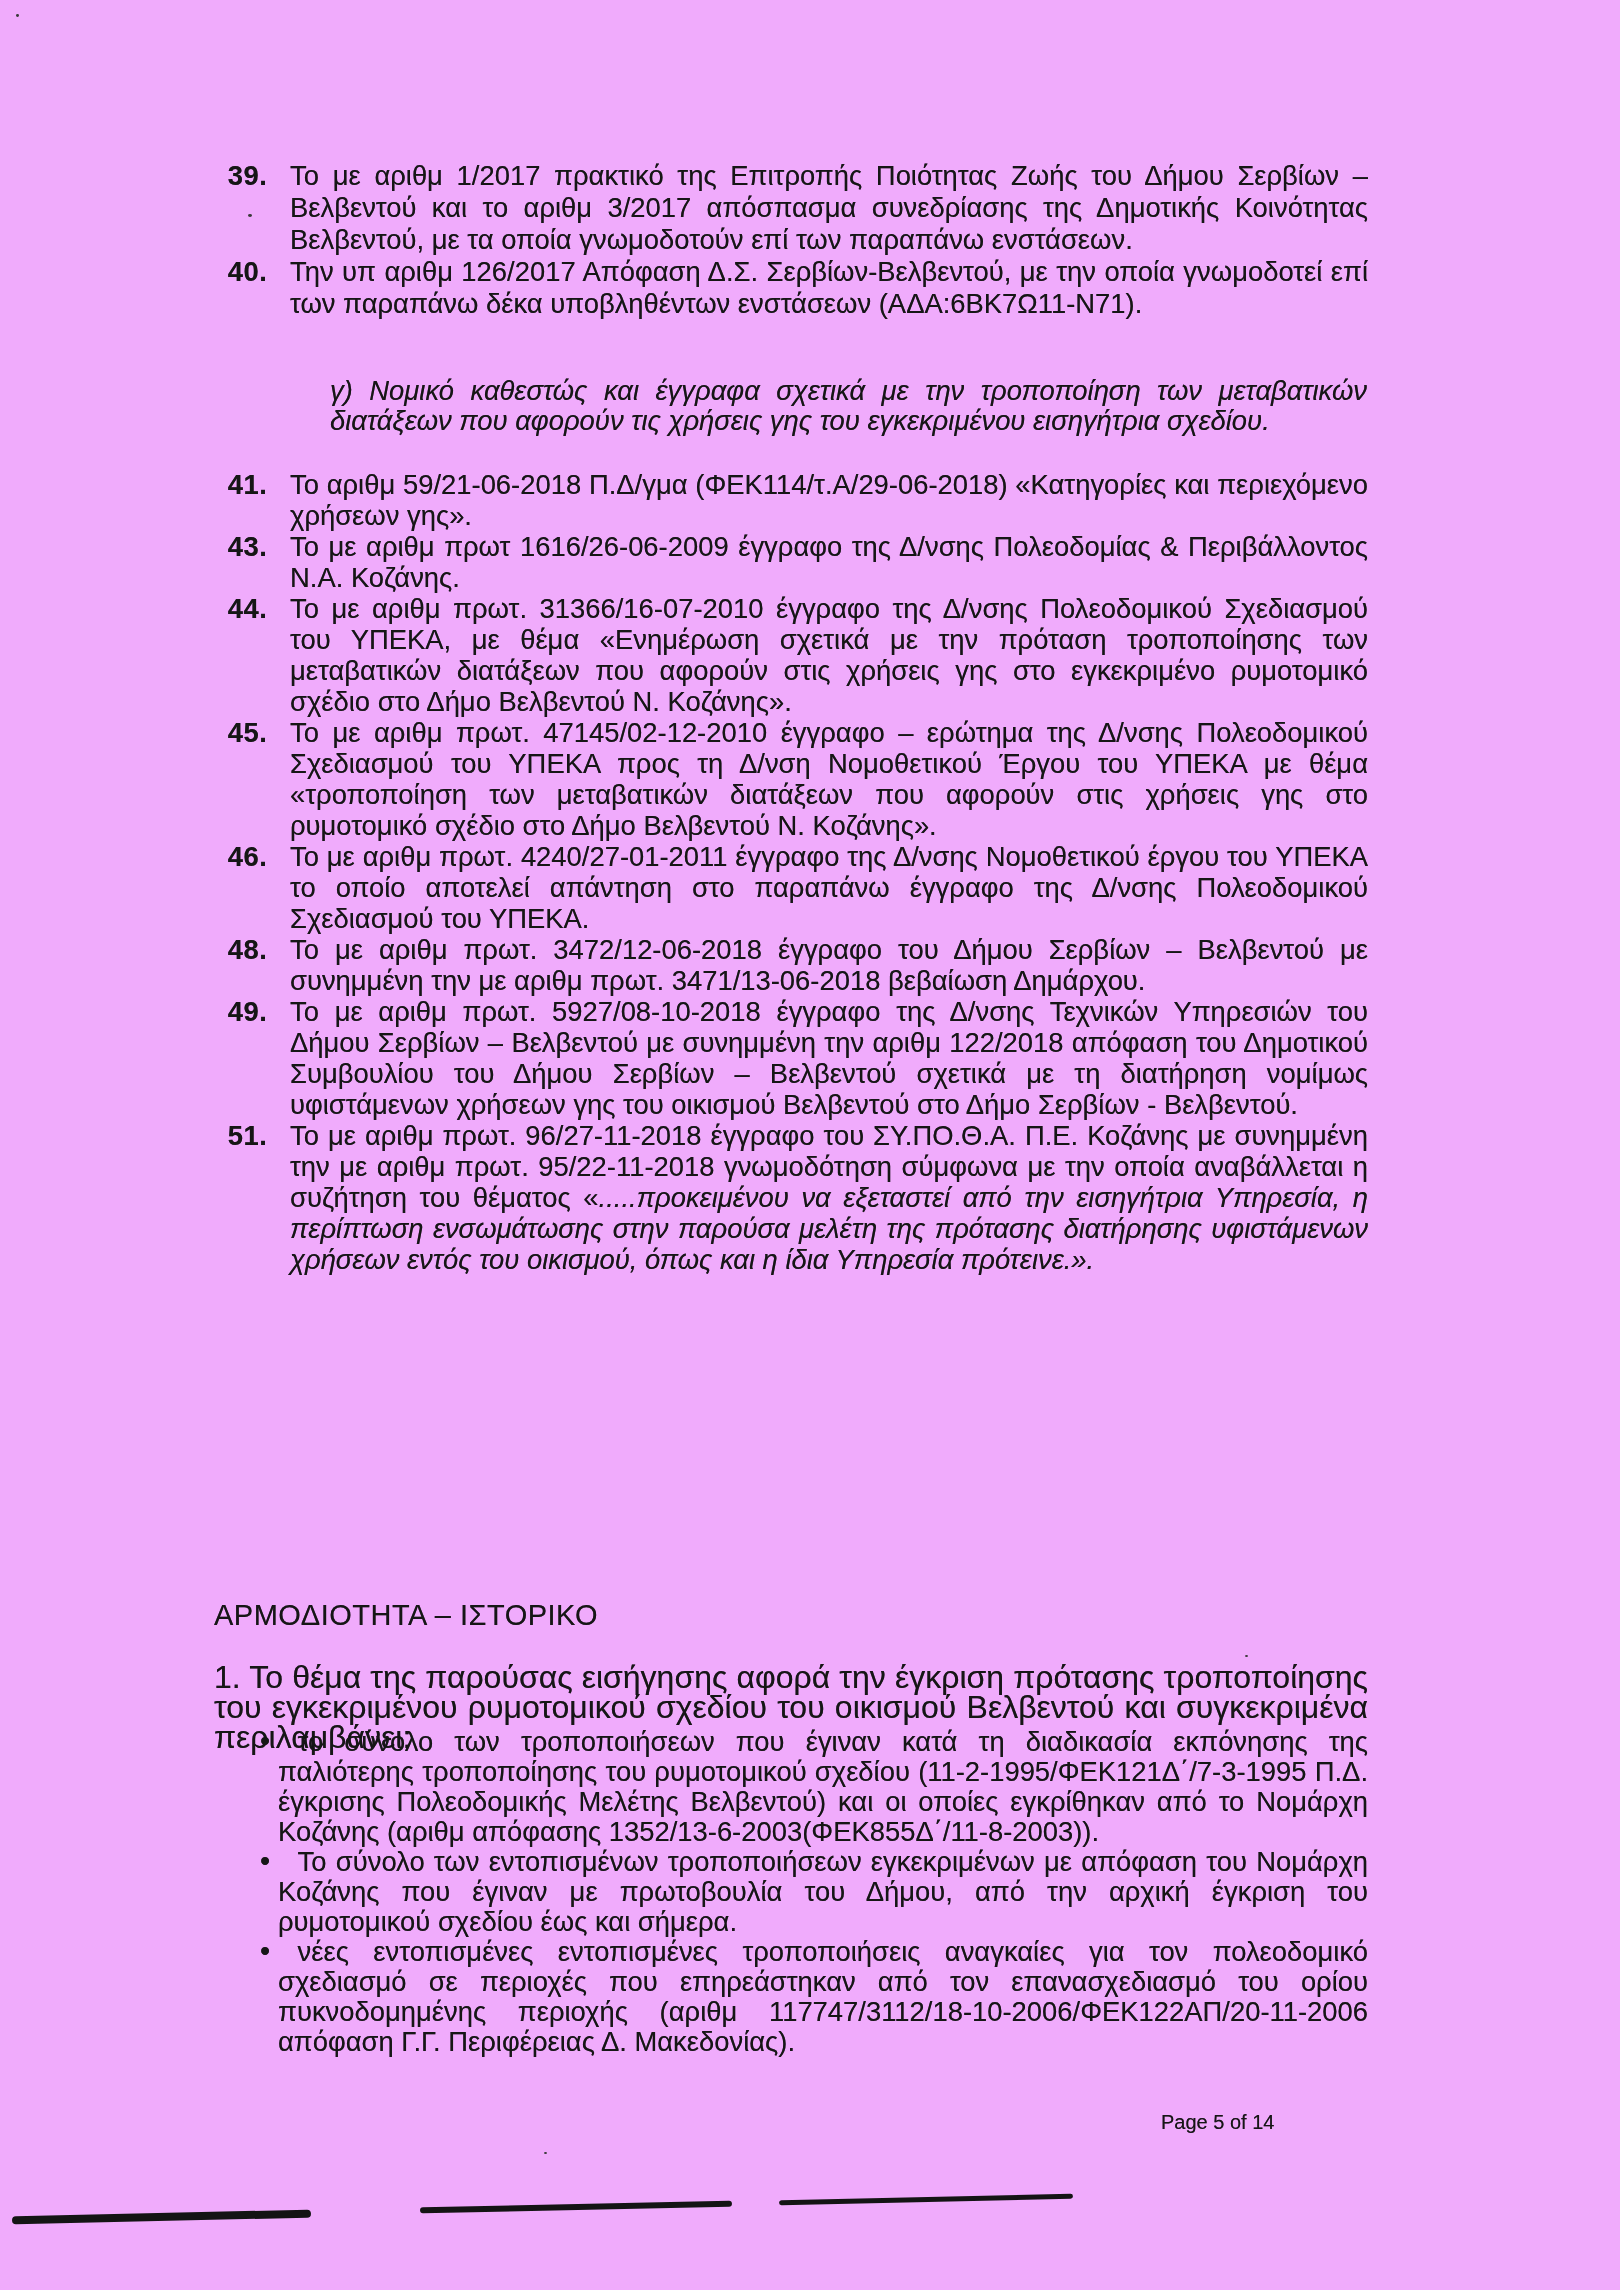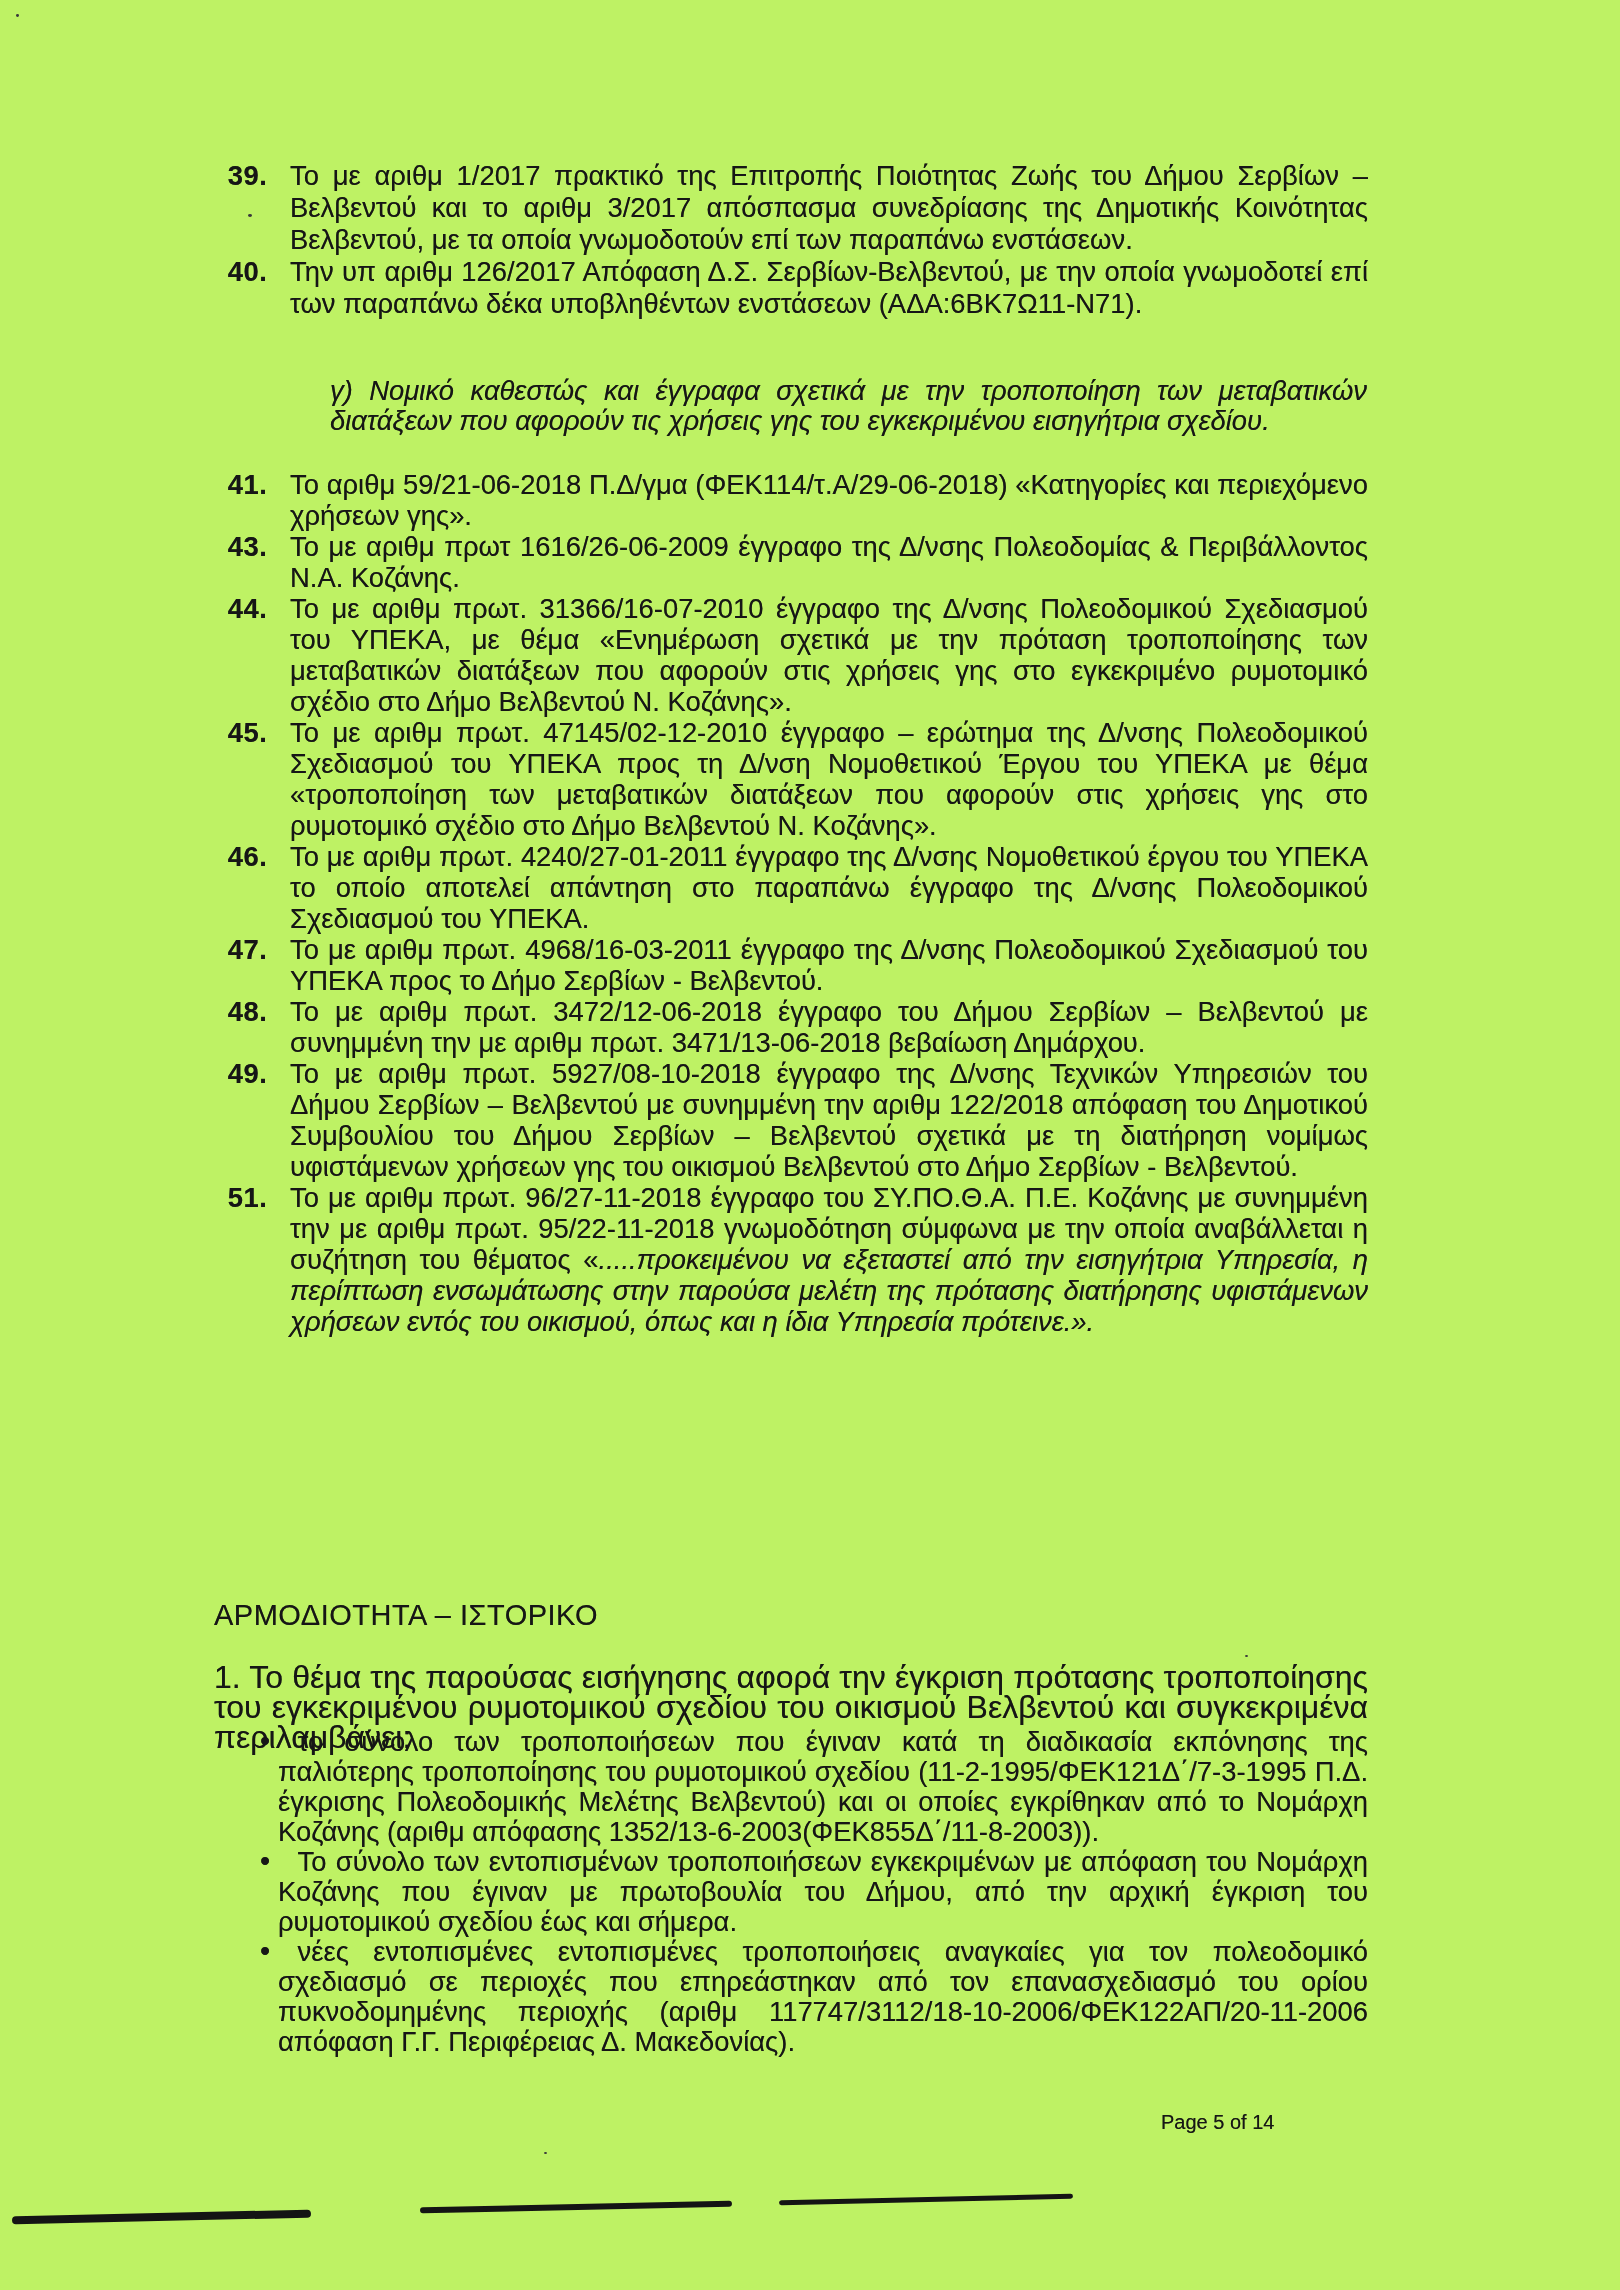--- a/index.html
+++ b/index.html
@@ -1,20 +1,20 @@
 <!DOCTYPE html>
 <html lang="el"><head>
 <meta charset="utf-8">
 <style>
   html, body { margin: 0; padding: 0; background: #888; }
   .page {
     position: relative;
     width: 1620px;
     height: 2291px;
-    background: #bef264;
+    background: #f0abfc;
     font-family: "Liberation Sans", sans-serif;
     color: #161616;
     overflow: hidden;
     text-shadow: 0 0 0.5px rgba(0,0,0,0.55);
   }
   .block { position: absolute; left: 218px; width: 1150px; }
 
   
   ol.doc-list { list-style: none; margin: 0; padding: 0; }
   ol.doc-list li {
@@ -126,24 +126,20 @@
       </li>
       <li>
         <span class="num">45.</span>
         <span>Το με αριθμ πρωτ. 47145/02-12-2010 έγγραφο – ερώτημα της Δ/νσης Πολεοδομικού Σχεδιασμού του ΥΠΕΚΑ προς τη Δ/νση Νομοθετικού Έργου του ΥΠΕΚΑ με θέμα «τροποποίηση των μεταβατικών διατάξεων που αφορούν στις χρήσεις γης στο ρυμοτομικό σχέδιο στο Δήμο Βελβεντού Ν. Κοζάνης».</span>
       </li>
       <li>
         <span class="num">46.</span>
         <span>Το με αριθμ πρωτ. 4240/27-01-2011 έγγραφο της Δ/νσης Νομοθετικού έργου του ΥΠΕΚΑ το οποίο αποτελεί απάντηση στο παραπάνω έγγραφο της Δ/νσης Πολεοδομικού Σχεδιασμού του ΥΠΕΚΑ.</span>
       </li>
       <li>
-        <span class="num">47.</span>
-        <span>Το με αριθμ πρωτ. 4968/16-03-2011 έγγραφο της Δ/νσης Πολεοδομικού Σχεδιασμού του ΥΠΕΚΑ προς το Δήμο Σερβίων - Βελβεντού.</span>
-      </li>
-      <li>
         <span class="num">48.</span>
         <span>Το με αριθμ πρωτ. 3472/12-06-2018 έγγραφο του Δήμου Σερβίων – Βελβεντού με συνημμένη την με αριθμ πρωτ. 3471/13-06-2018 βεβαίωση Δημάρχου.</span>
       </li>
       <li>
         <span class="num">49.</span>
         <span>Το με αριθμ πρωτ. 5927/08-10-2018 έγγραφο της Δ/νσης Τεχνικών Υπηρεσιών του Δήμου Σερβίων – Βελβεντού με συνημμένη την αριθμ 122/2018 απόφαση του Δημοτικού Συμβουλίου του Δήμου Σερβίων – Βελβεντού σχετικά με τη διατήρηση νομίμως υφιστάμενων χρήσεων γης του οικισμού Βελβεντού στο Δήμο Σερβίων - Βελβεντού.</span>
       </li>
       <li>
         <span class="num">51.</span>
         <span>Το με αριθμ πρωτ. 96/27-11-2018 έγγραφο του ΣΥ.ΠΟ.Θ.Α. Π.Ε. Κοζάνης με συνημμένη την με αριθμ πρωτ. 95/22-11-2018 γνωμοδότηση σύμφωνα με την οποία αναβάλλεται η συζήτηση του θέματος «</span><span class="italic-seg">.....προκειμένου να εξεταστεί από την εισηγήτρια Υπηρεσία, η περίπτωση ενσωμάτωσης στην παρούσα μελέτη της πρότασης διατήρησης υφιστάμενων χρήσεων εντός του οικισμού, όπως και η ίδια Υπηρεσία πρότεινε.».</span>

